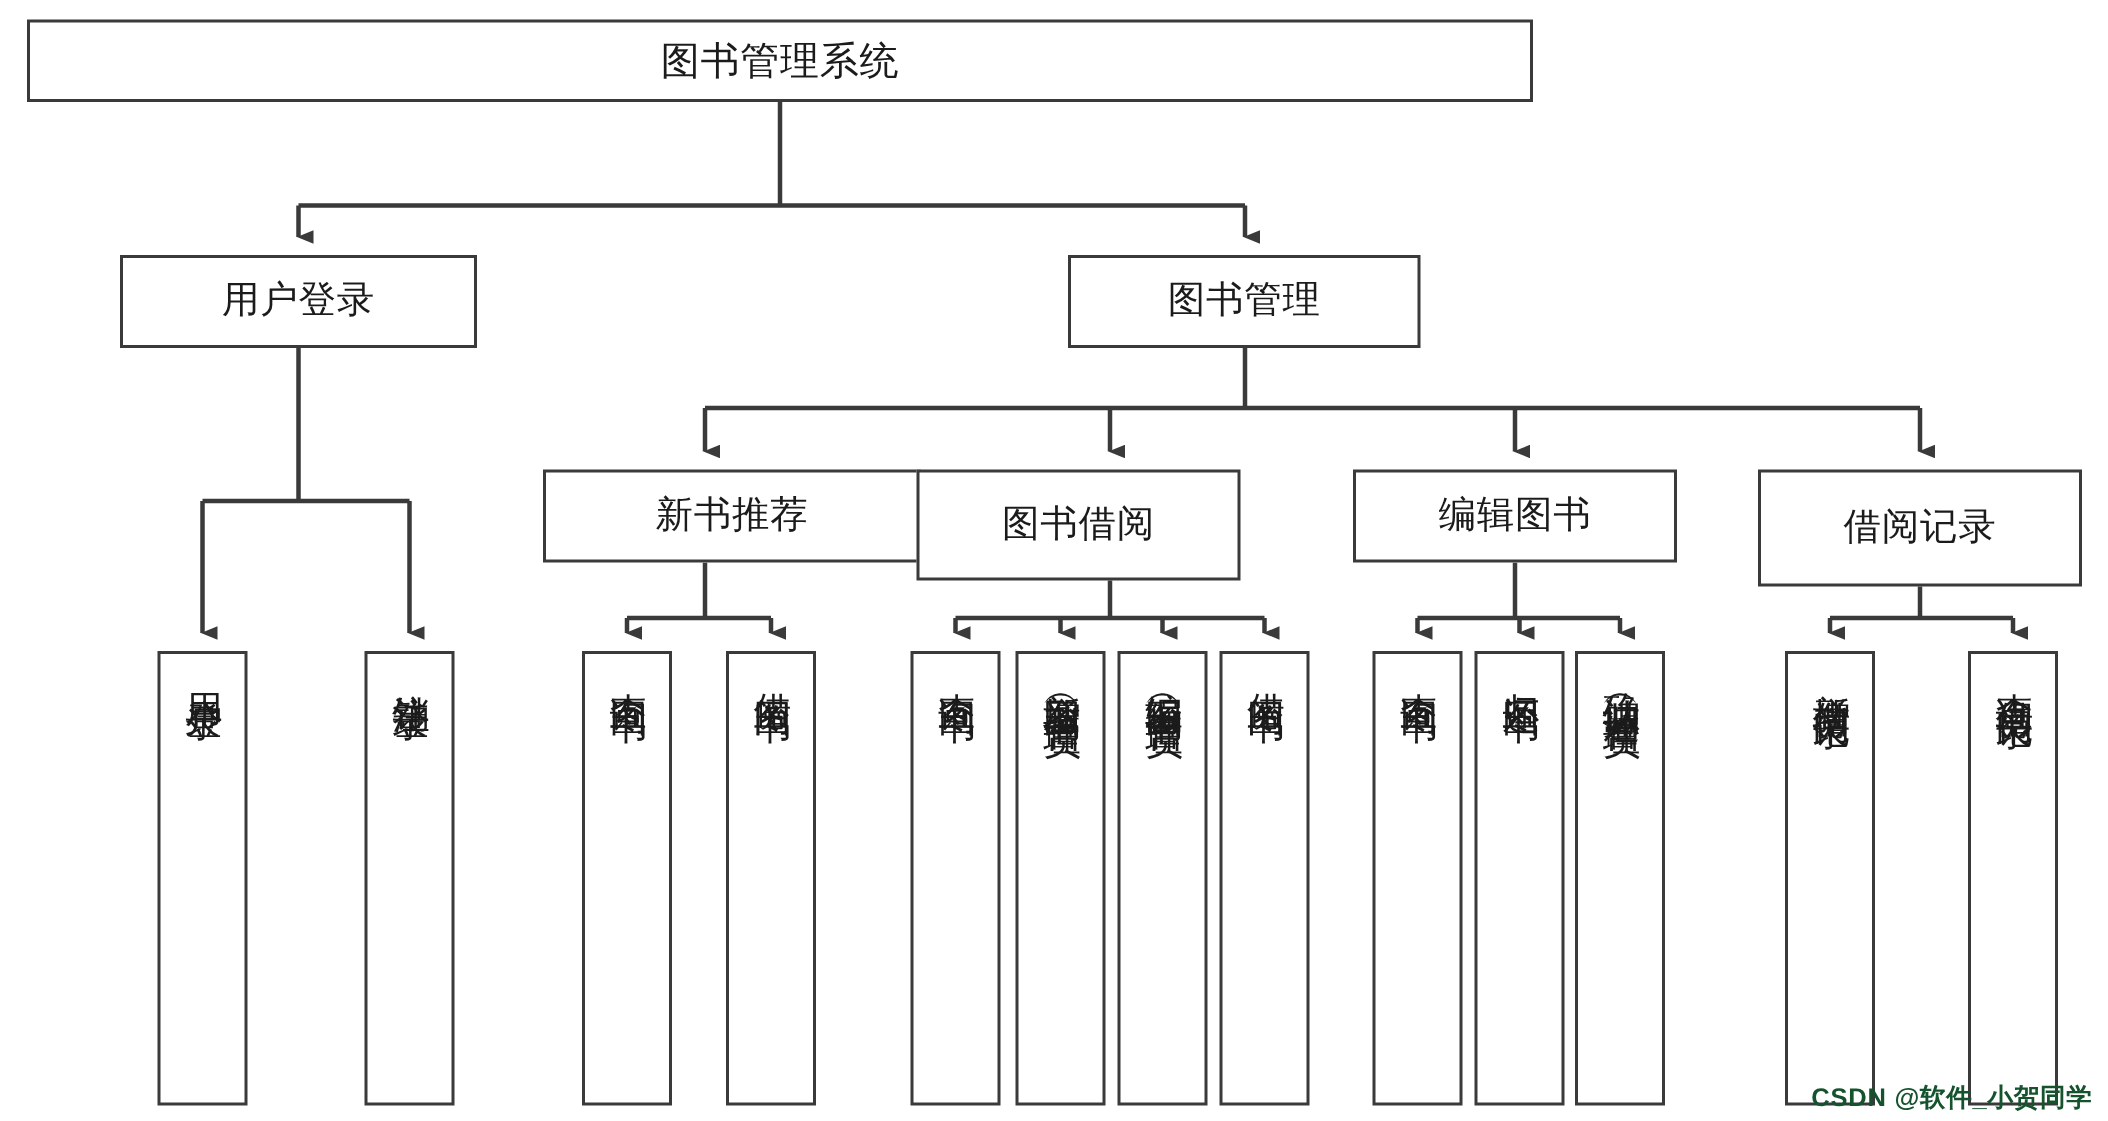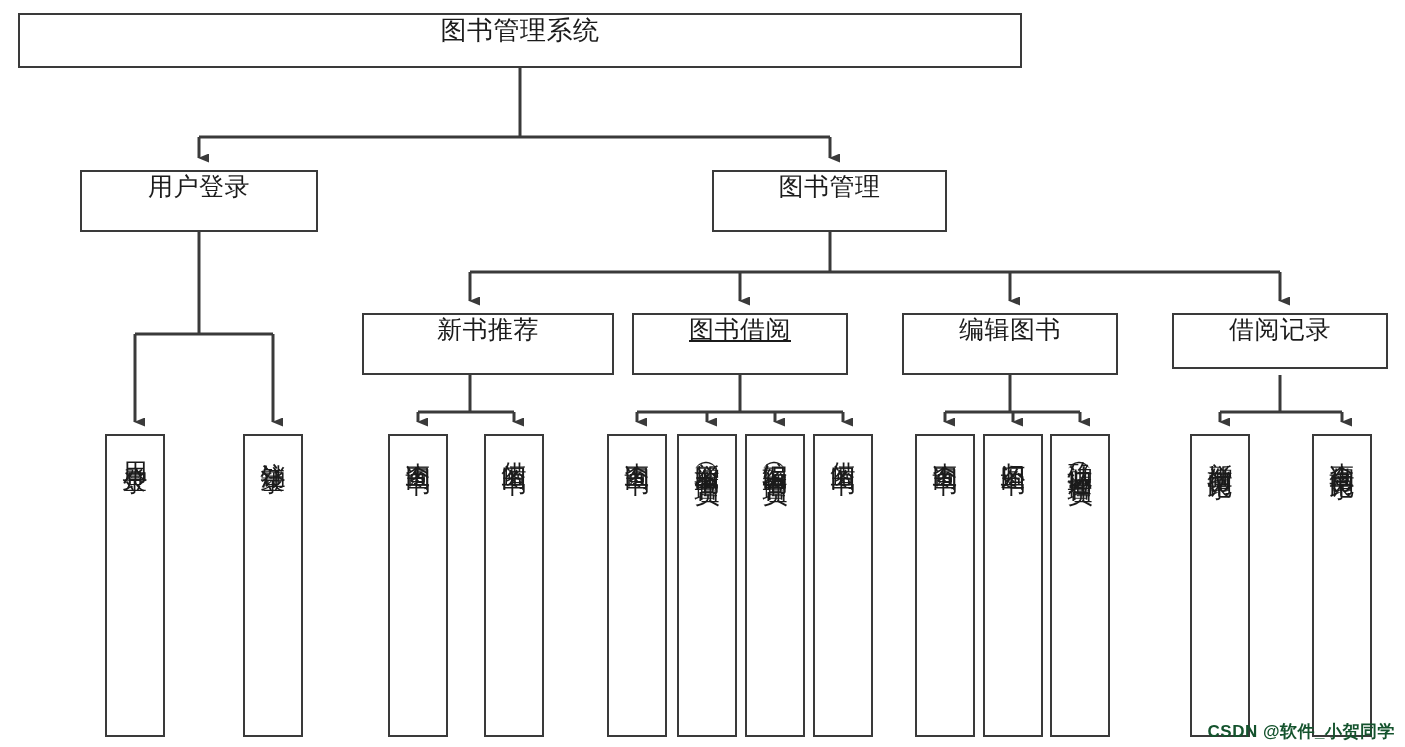--- a/index.html
+++ b/index.html
@@ -17,20 +17,21 @@
     height: 747px;
     background: #ffffff;
     overflow: hidden;
   }
   .node {
     position: absolute;
     box-sizing: border-box;
     border: 2.5px solid #3a3a3a;
     background: #ffffff;
     display: flex;
+    align-items: center;
     justify-content: center;
     color: #1b1b1b;
   }
   .node .label {
     display: block;
     text-align: center;
     line-height: 1.18;
     letter-spacing: 0.5px;
   }
   
@@ -138,29 +139,29 @@
   </div>
 
   <div class="node h" style="left:712px; top:170px; width:235px; height:62px;">
     <span class="label">图书管理</span>
   </div>
 
   <div class="node h" style="left:362px; top:313px; width:252px; height:62px;">
     <span class="label">新书推荐</span>
   </div>
 
-  <div class="node h" style="left:632px; top:313px; width:216px; height:62px;text-decoration:underline;">
+  <div class="node h" style="left:611px; top:313px; width:216px; height:74px;">
     <span class="label">图书借阅</span>
   </div>
 
   <div class="node h" style="left:902px; top:313px; width:216px; height:62px;">
     <span class="label">编辑图书</span>
   </div>
 
-  <div class="node h" style="left:1172px; top:313px; width:216px; height:56px;">
+  <div class="node h" style="left:1172px; top:313px; width:216px; height:78px;">
     <span class="label">借阅记录</span>
   </div>
 
   <div class="node v" style="left:105px; top:434px; width:60px; height:303px;">
     <span class="label">用户登录</span>
   </div>
 
   <div class="node v" style="left:243px; top:434px; width:60px; height:303px;">
     <span class="label">注销登录</span>
   </div>

